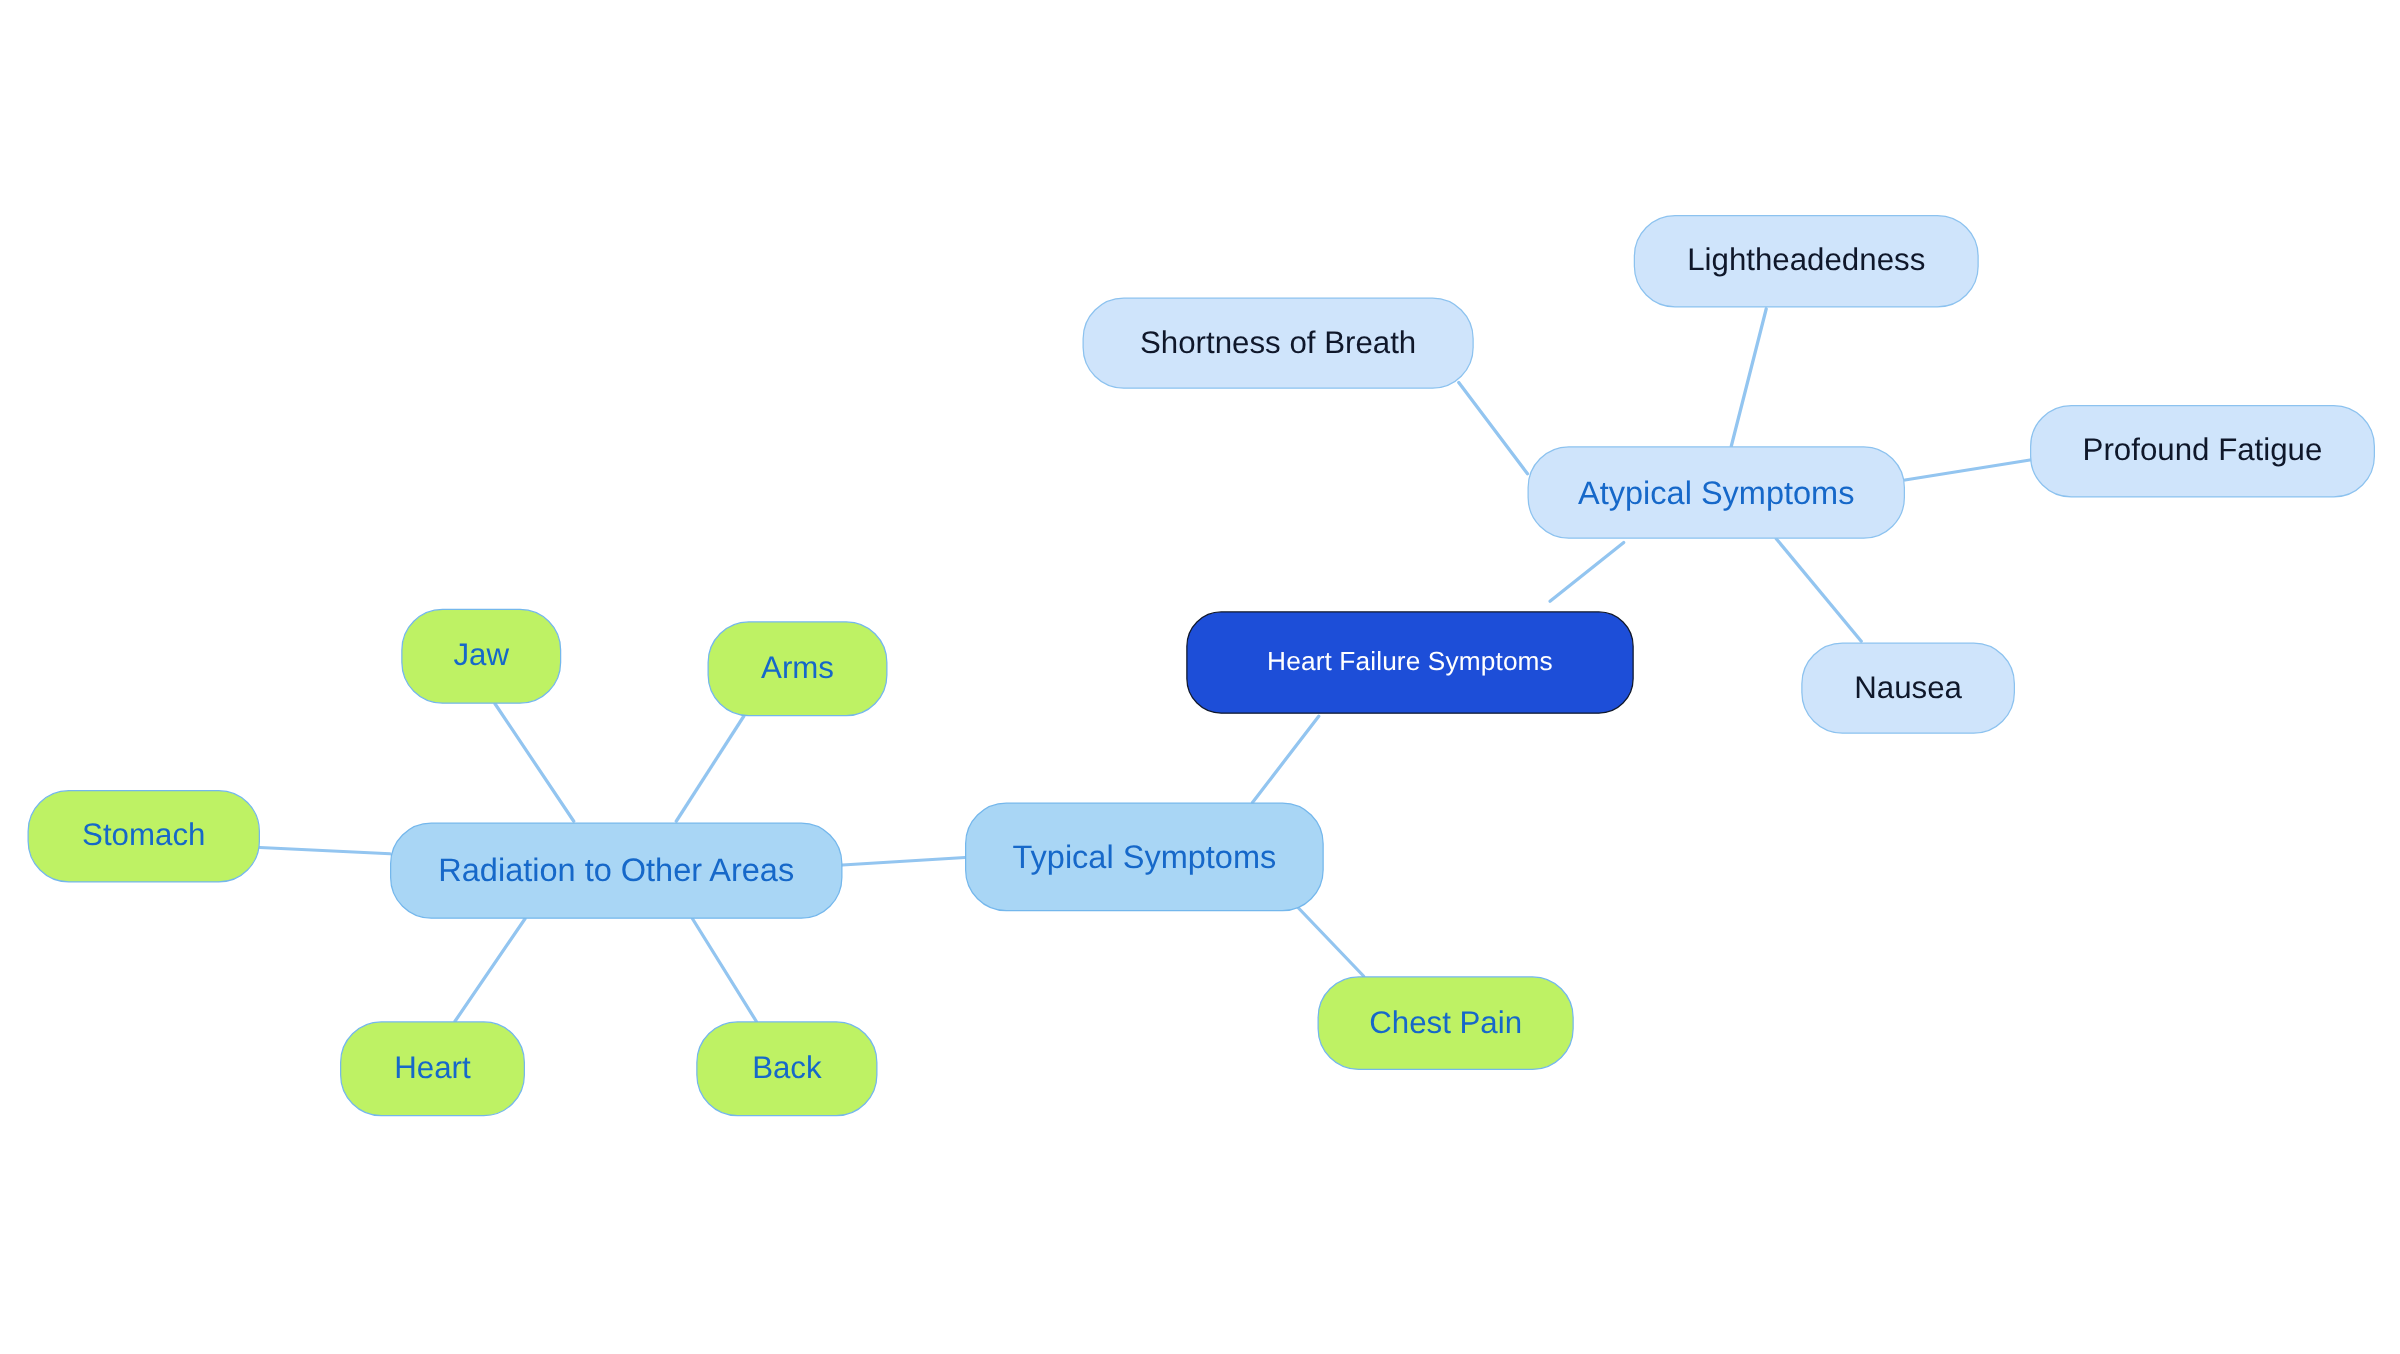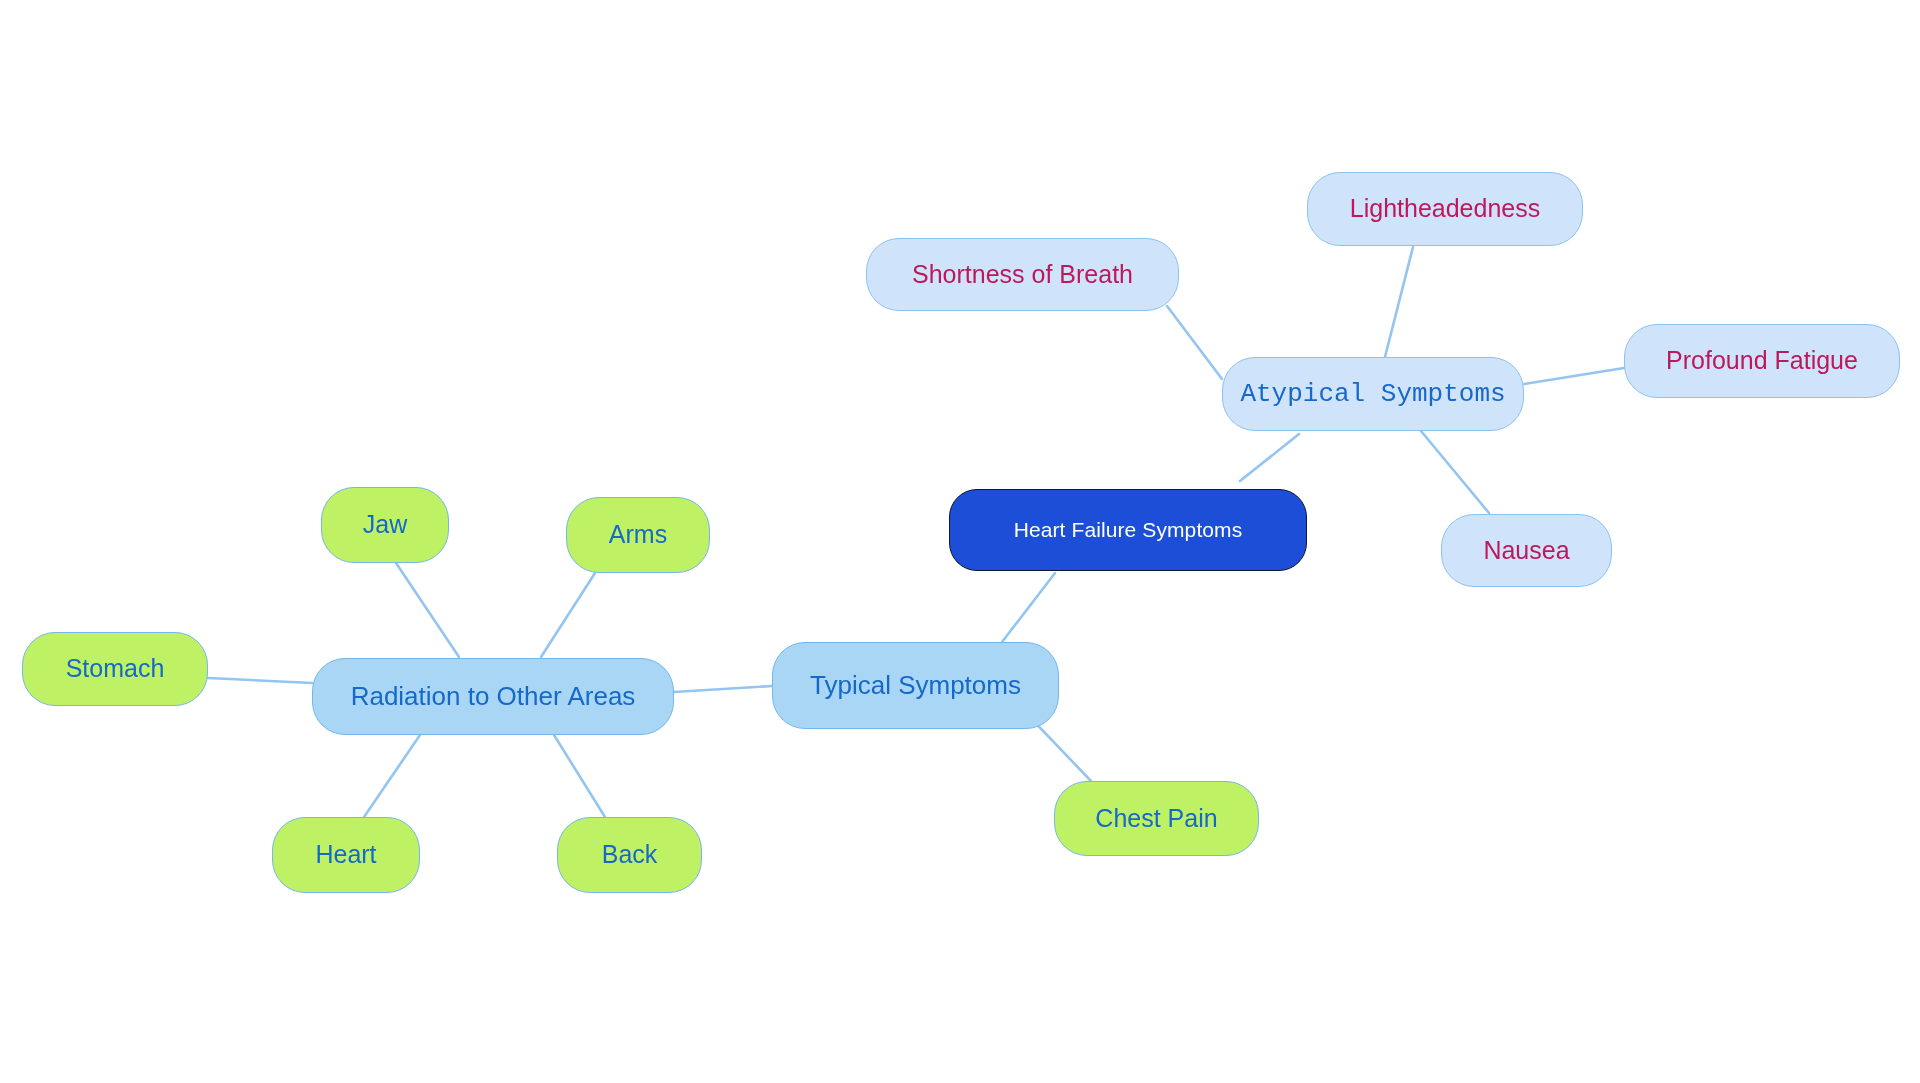--- a/index.html
+++ b/index.html
@@ -55,21 +55,21 @@
   .node-branch-strong {
     background: #a9d6f5;
     border: 1.6px solid #74b7ec;
     color: #1668c9;
     border-radius: 33px;
     font-size: 26px;
   }
   .node-leaf-pale {
     background: #cfe4fb;
     border: 1.6px solid #8cc2ef;
-    color: #be185d;
+    color: #0f172a;
     border-radius: 33px;
     font-size: 25px;
   }
   .node-leaf-strong {
     background: #bef264;
     border: 1.6px solid #74b7ec;
     color: #1668c9;
     border-radius: 33px;
     font-size: 25px;
   }
@@ -94,21 +94,21 @@
       <line x1="459" y1="657" x2="396" y2="563" stroke="#93c5f0" stroke-width="2.6" stroke-linecap="round"></line>
       <line x1="541" y1="657" x2="595" y2="573" stroke="#93c5f0" stroke-width="2.6" stroke-linecap="round"></line>
       <line x1="312" y1="683" x2="208" y2="678" stroke="#93c5f0" stroke-width="2.6" stroke-linecap="round"></line>
       <line x1="420" y1="735" x2="364" y2="817" stroke="#93c5f0" stroke-width="2.6" stroke-linecap="round"></line>
       <line x1="554" y1="735" x2="605" y2="817" stroke="#93c5f0" stroke-width="2.6" stroke-linecap="round"></line>
     </svg>
   <div id="node-layer">
       <div class="node node-root" style="left: 949px; top: 489px; width: 358px; height: 82px;">
         <span class="node-label">Heart Failure Symptoms</span>
       </div>
-      <div class="node node-branch-pale" style="left: 1222px; top: 357px; width: 302px; height: 74px; font-family: Liberation Mono, monospace;">
+      <div class="node node-branch-pale" style="left: 1222px; top: 357px; width: 302px; height: 74px;">
         <span class="node-label">Atypical Symptoms</span>
       </div>
       <div class="node node-branch-strong" style="left: 772px; top: 642px; width: 287px; height: 87px;">
         <span class="node-label">Typical Symptoms</span>
       </div>
       <div class="node node-branch-strong" style="left: 312px; top: 658px; width: 362px; height: 77px;">
         <span class="node-label">Radiation to Other Areas</span>
       </div>
       <div class="node node-leaf-pale" style="left: 866px; top: 238px; width: 313px; height: 73px;">
         <span class="node-label">Shortness of Breath</span>

